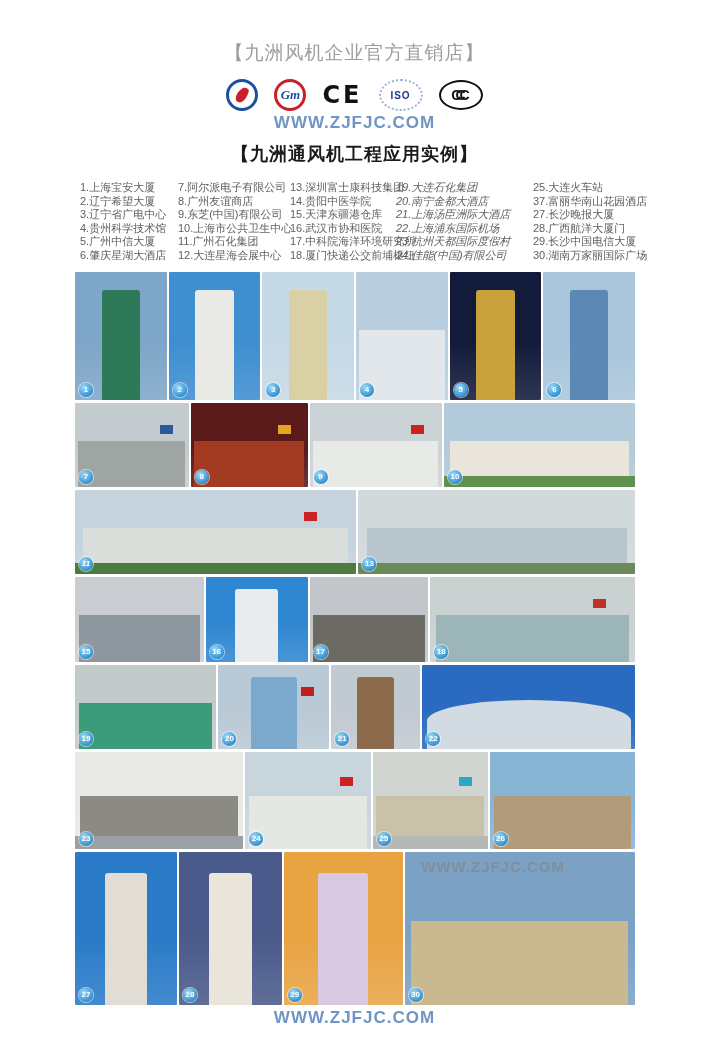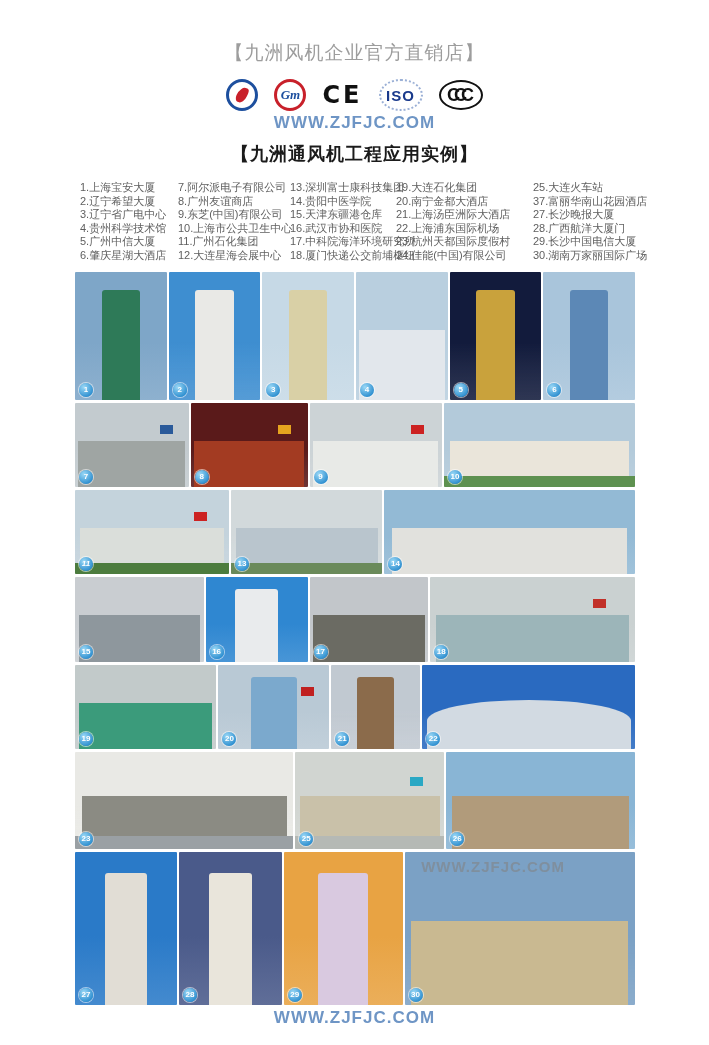--- a/index.html
+++ b/index.html
@@ -23,26 +23,26 @@
   .flame {
     display:inline-block; width:10px; height:16px; background:#c8202a;
     border-radius:70% 30% 60% 40%; transform:rotate(24deg);
   }
   .emblem-text { font-size:13px; font-weight:bold; font-style:italic; font-family:"Liberation Serif","DejaVu Serif",serif; }
   .ce-text { font-size:24px; font-weight:bold; letter-spacing:3px; font-family:"DejaVu Sans",sans-serif; }
   .iso-wrap {
     width:44px; height:32px; border:2px dotted #9bb0d6; border-radius:50%;
     box-sizing:border-box;
   }
-  .iso-text { font-size:15px; font-weight:bold; letter-spacing:1px; }
+  .iso-text { font-size:10px; font-weight:bold; letter-spacing:1px; }
   .ccc-wrap {
     width:44px; height:30px; border:2px solid #111; border-radius:50%;
     box-sizing:border-box;
   }
-  .ccc-text { font-size:18px; font-weight:bold; letter-spacing:-6px; padding-right:6px; }
+  .ccc-text { font-size:14px; font-weight:bold; letter-spacing:-6px; padding-right:6px; }
   .site-url {
     position:absolute; left:0; width:100%; text-align:center;
     color:#6e95c5; font-weight:bold; font-size:17px; letter-spacing:1px;
   }
   .site-url.top { top:113px; }
   .site-url.bottom { top:1008px; }
   .section-title {
     position:absolute; top:142px; left:0; width:100%; text-align:center;
     font-size:18px; font-weight:bold; color:#1b1b1b; letter-spacing:1px;
   }
@@ -116,21 +116,21 @@
         <div class="plist-item">12.大连星海会展中心</div>
       </div>
       <div class="plist-col" style="width: 106px;">
         <div class="plist-item">13.深圳富士康科技集团</div>
         <div class="plist-item">14.贵阳中医学院</div>
         <div class="plist-item">15.天津东疆港仓库</div>
         <div class="plist-item">16.武汉市协和医院</div>
         <div class="plist-item">17.中科院海洋环境研究所</div>
         <div class="plist-item">18.厦门快递公交前埔枢纽</div>
       </div>
-      <div class="plist-col" style="width: 137px;">
+      <div class="plist-col" style="width: 137px; font-style: italic;">
         <div class="plist-item">19.大连石化集团</div>
         <div class="plist-item">20.南宁金都大酒店</div>
         <div class="plist-item">21.上海汤臣洲际大酒店</div>
         <div class="plist-item">22.上海浦东国际机场</div>
         <div class="plist-item">23.杭州天都国际度假村</div>
         <div class="plist-item">24.佳能(中国)有限公司</div>
       </div>
       <div class="plist-col" style="width: 125px;">
         <div class="plist-item">25.大连火车站</div>
         <div class="plist-item">37.富丽华南山花园酒店</div>
@@ -195,24 +195,20 @@
           <span class="bld block" style="background: rgb(218, 222, 218);"></span>
           <span class="ground" style="background: rgb(76, 124, 62);"></span>
           <span class="accent" style="background: rgb(204, 34, 34);"></span>
           <span class="badge">11</span>
         </div>
         <div class="photo" style="flex-grow: 116; background: linear-gradient(rgb(210, 217, 219) 0%, rgb(210, 217, 219) 55%, rgba(255, 255, 255, 0.12) 100%), rgb(210, 217, 219);">
           <span class="bld block" style="background: rgb(185, 197, 205);"></span>
           <span class="ground" style="background: rgb(106, 138, 90);"></span>
           <span class="badge">13</span>
         </div>
-        <div class="photo" style="flex-grow: 192; background: linear-gradient(rgb(147, 186, 213) 0%, rgb(147, 186, 213) 55%, rgba(255, 255, 255, 0.12) 100%), rgb(147, 186, 213);">
-          <span class="bld block" style="background: rgb(225, 225, 221);"></span>
-          <span class="badge">14</span>
-        </div>
       </div>
       <div class="g-row" style="height: 85px;">
         <div class="photo" style="flex-grow: 130; background: linear-gradient(rgb(201, 205, 209) 0%, rgb(201, 205, 209) 55%, rgba(255, 255, 255, 0.12) 100%), rgb(201, 205, 209);">
           <span class="bld block" style="background: rgb(142, 151, 157);"></span>
           <span class="badge">15</span>
         </div>
         <div class="photo" style="flex-grow: 103; background: linear-gradient(rgb(47, 135, 209) 0%, rgb(47, 135, 209) 55%, rgba(255, 255, 255, 0.12) 100%), rgb(47, 135, 209);">
           <span class="bld tower" style="background: rgb(233, 235, 237);"></span>
           <span class="badge">16</span>
         </div>
@@ -244,20 +240,25 @@
           <span class="bld arch" style="background: rgb(210, 218, 226);"></span>
           <span class="badge">22</span>
         </div>
       </div>
       <div class="g-row" style="height: 97px;">
         <div class="photo" style="flex-grow: 170; background: linear-gradient(rgb(233, 233, 229) 0%, rgb(233, 233, 229) 55%, rgba(255, 255, 255, 0.12) 100%), rgb(233, 233, 229);">
           <span class="bld block" style="background: rgb(139, 139, 131);"></span>
           <span class="ground" style="background: rgb(154, 160, 164);"></span>
           <span class="badge">23</span>
         </div>
+        <div class="photo" style="flex-grow: 127; background: linear-gradient(rgb(201, 213, 221) 0%, rgb(201, 213, 221) 55%, rgba(255, 255, 255, 0.12) 100%), rgb(201, 213, 221);">
+          <span class="bld block" style="background: rgb(229, 231, 229);"></span>
+          <span class="accent" style="background: rgb(204, 34, 34);"></span>
+          <span class="badge">24</span>
+        </div>
         <div class="photo" style="flex-grow: 116; background: linear-gradient(rgb(209, 213, 209) 0%, rgb(209, 213, 209) 55%, rgba(255, 255, 255, 0.12) 100%), rgb(209, 213, 209);">
           <span class="bld block" style="background: rgb(201, 193, 169);"></span>
           <span class="ground" style="background: rgb(181, 185, 181);"></span>
           <span class="accent" style="background: rgb(42, 168, 196);"></span>
           <span class="badge">25</span>
         </div>
         <div class="photo" style="flex-grow: 147; background: linear-gradient(rgb(137, 181, 213) 0%, rgb(137, 181, 213) 55%, rgba(255, 255, 255, 0.12) 100%), rgb(137, 181, 213);">
           <span class="bld block" style="background: rgb(177, 155, 123);"></span>
           <span class="badge">26</span>
         </div>

